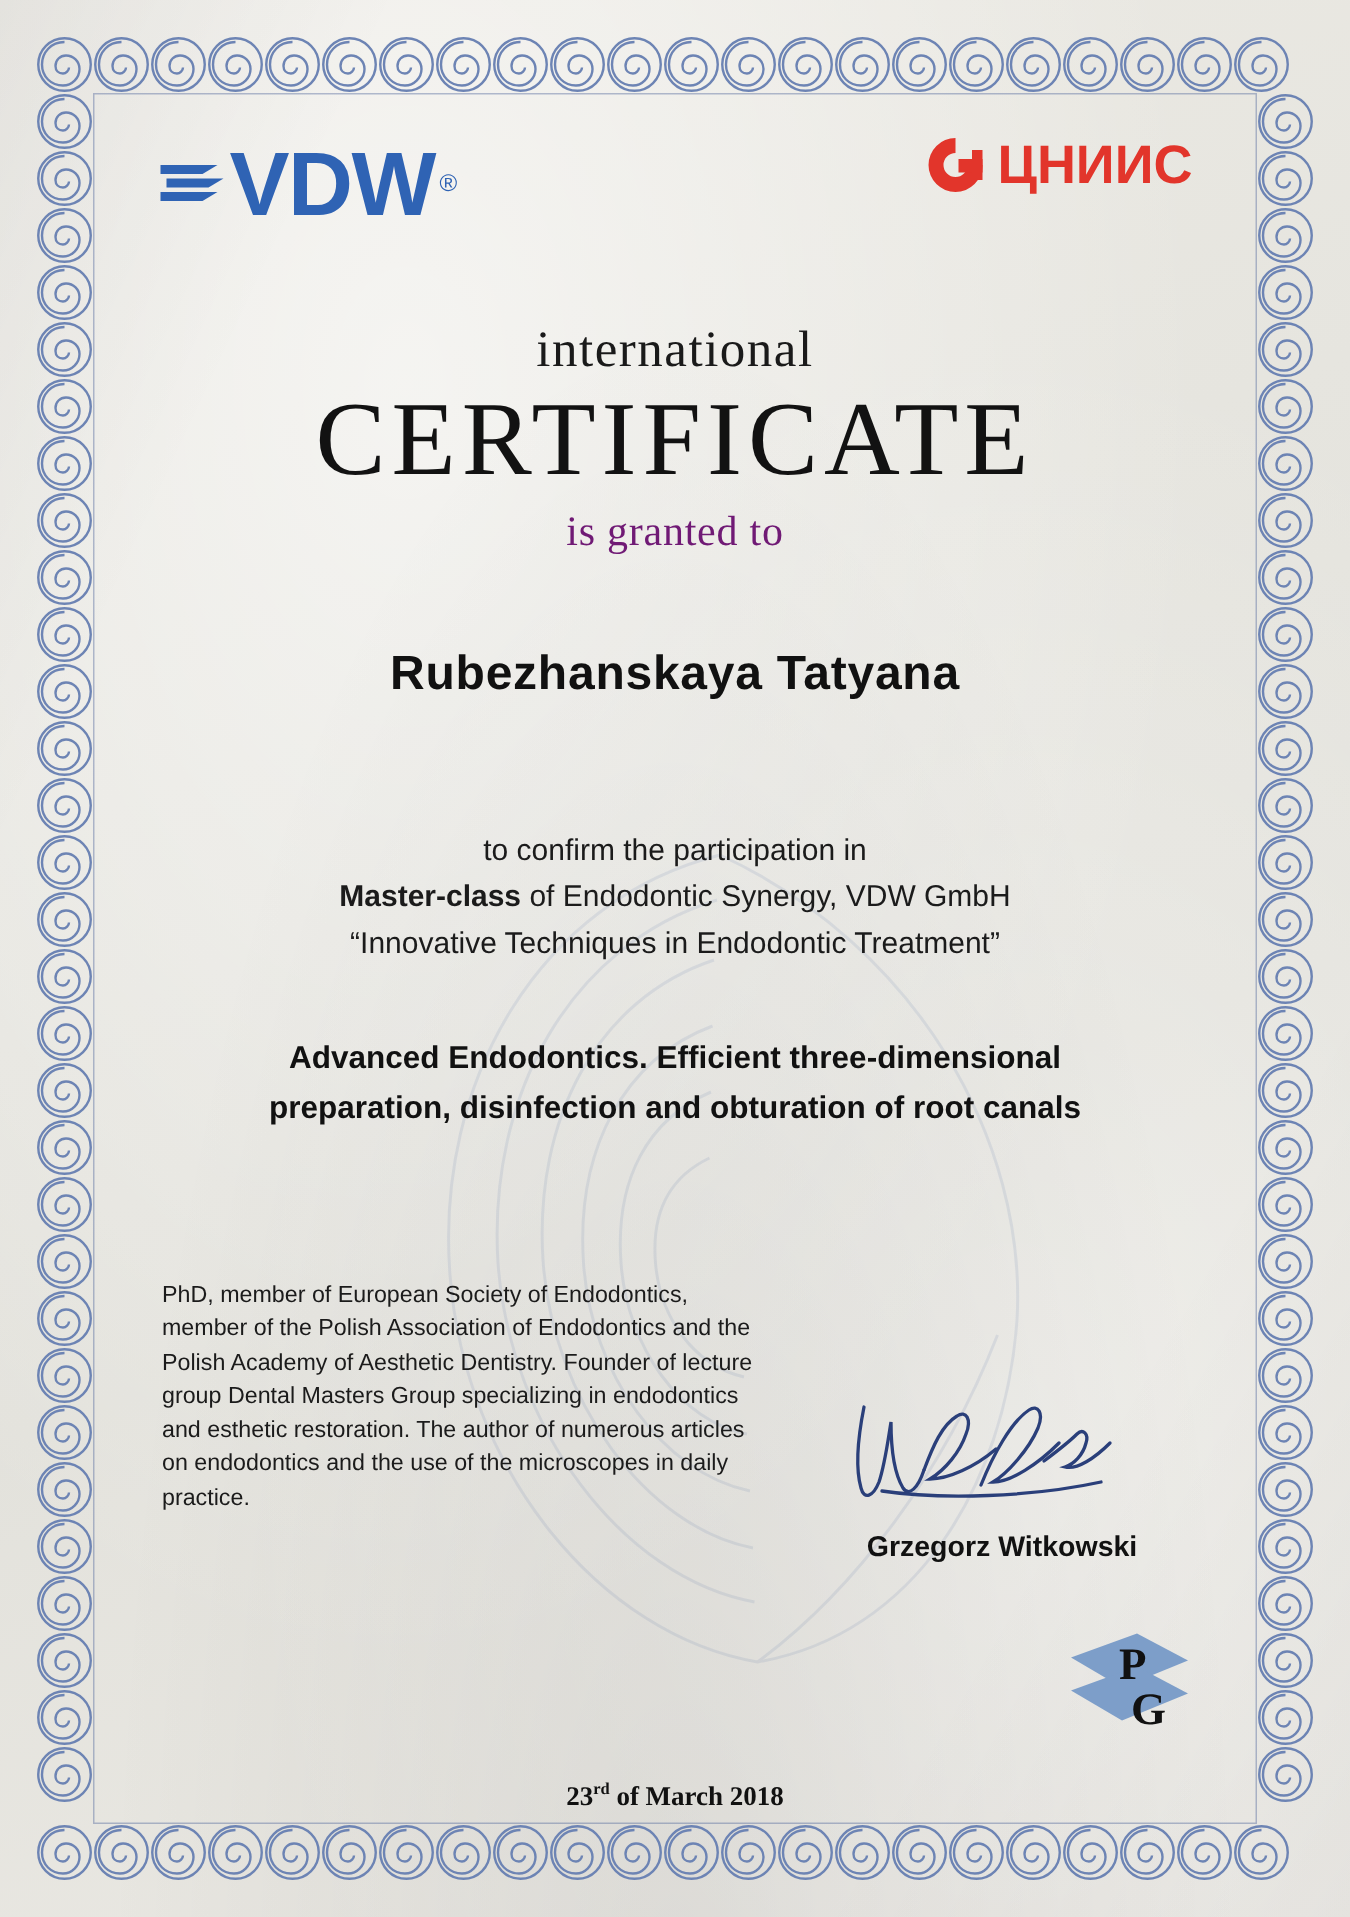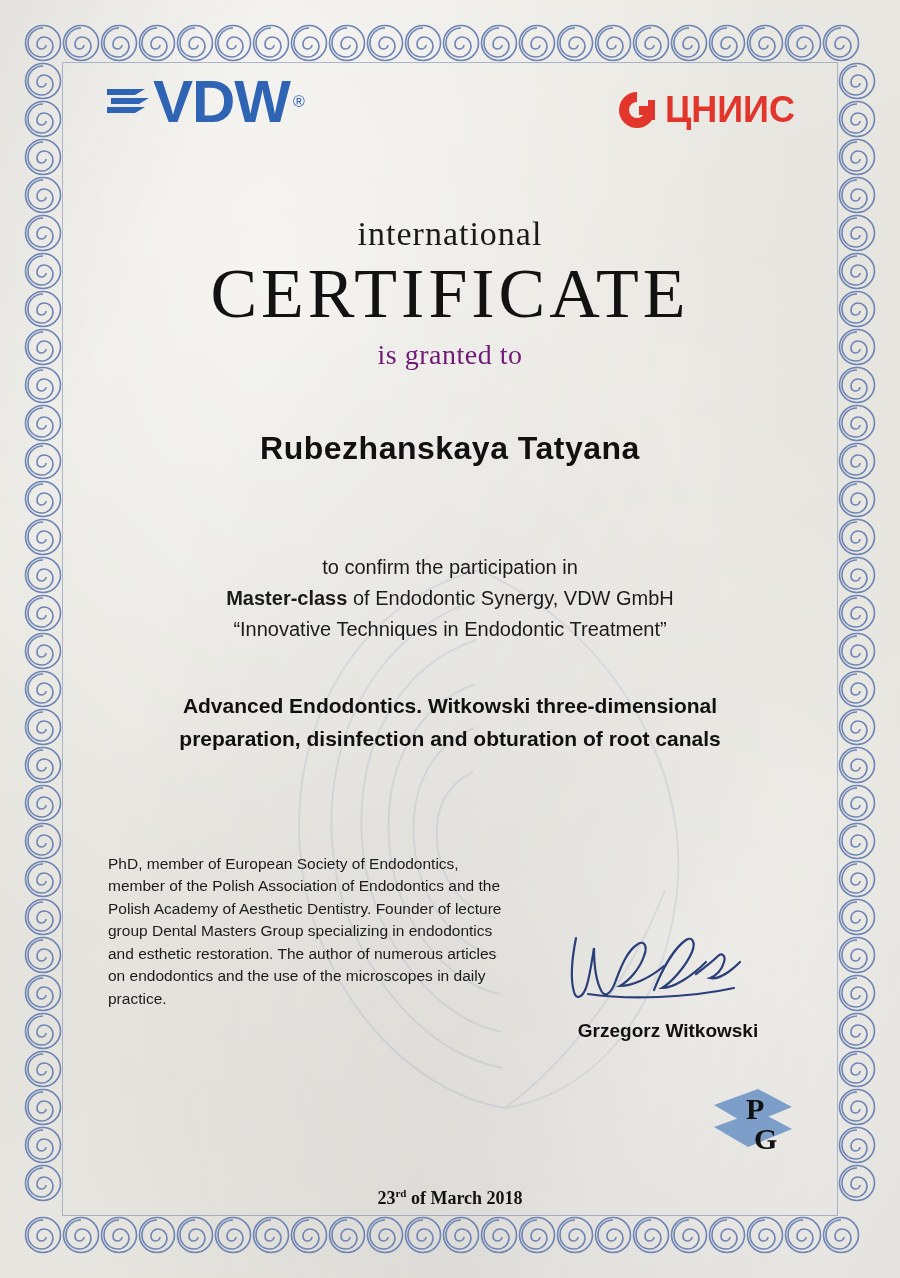--- a/index.html
+++ b/index.html
@@ -70,21 +70,21 @@
     left: 0;
     top: 0;
     width: 900px;
     height: 1278px;
   }
 
   
   .logo-vdw {
     position: absolute;
     left: 105px;
-    top: 72px;
+    top: 93px;
     display: flex;
     align-items: center;
   }
   .vdw-text {
     font-family: "Liberation Sans", sans-serif;
     font-weight: bold;
     font-size: 60px;
     letter-spacing: -1px;
     color: #2f63b4;
     line-height: 1;
@@ -417,21 +417,21 @@
 
     <div class="participation">
       <div>to confirm the participation in</div>
       <div>
         <span class="bold">Master-class</span><span> of Endodontic Synergy, VDW GmbH</span>
       </div>
       <div>“Innovative Techniques in Endodontic Treatment”</div>
     </div>
 
     <div class="course-title">
-      <div>Advanced Endodontics. Witkowski three-dimensional</div>
+      <div>Advanced Endodontics. Efficient three-dimensional</div>
       <div>preparation, disinfection and obturation of root canals</div>
     </div>
 
     <div class="bio">PhD, member of European Society of Endodontics,  member of the Polish Association of Endodontics and the Polish Academy of Aesthetic Dentistry. Founder of lecture group Dental Masters Group specializing in endodontics and esthetic restoration. The author of numerous articles on endodontics and the use of the microscopes in daily practice.</div>
 
     <div class="signature-area">
       <svg width="220" height="80" viewBox="0 0 220 80">
         <g fill="none" stroke="#2a3f7a" stroke-width="2.2" stroke-linecap="round">
           <path d="M18 8 C14 28 12 48 16 62 C18 70 24 68 28 58 C32 46 34 30 36 18 C36 34 38 52 44 62 C48 68 54 62 58 50"></path>
           <path d="M58 50 C64 34 70 20 80 14 C86 10 90 16 86 26 C82 38 72 50 62 56 C74 56 92 48 106 36"></path>

